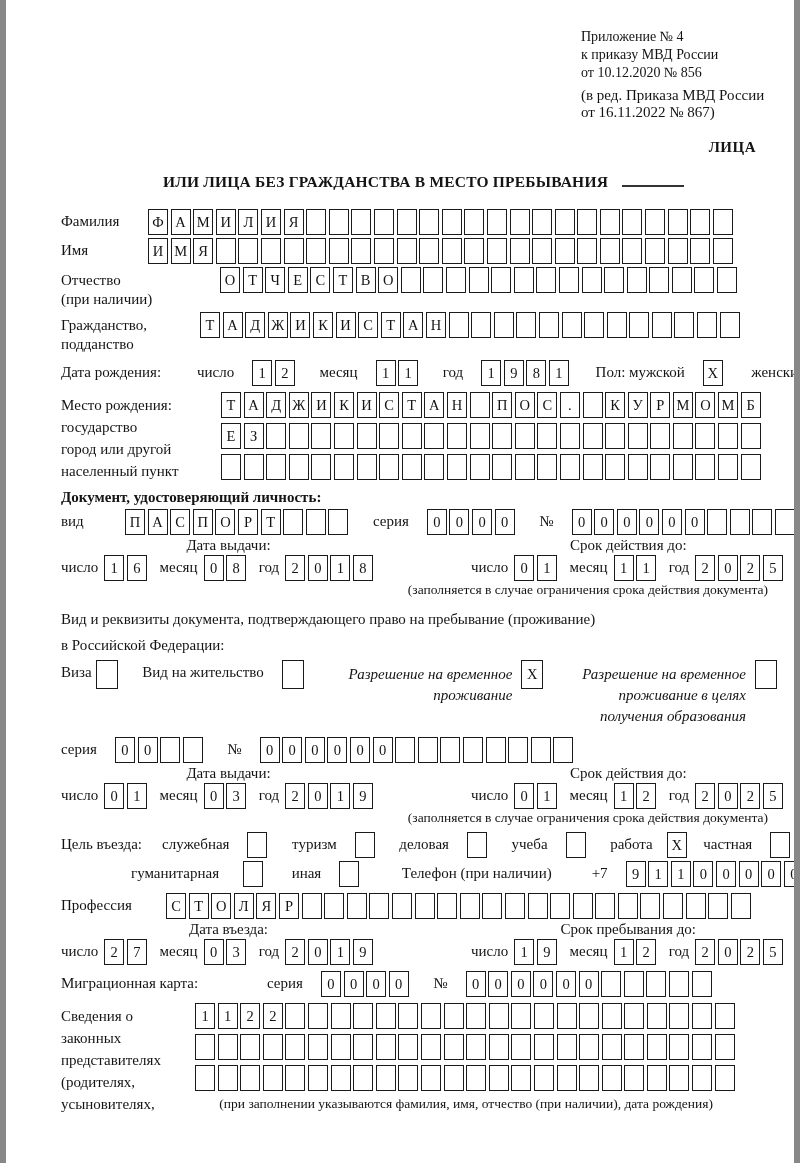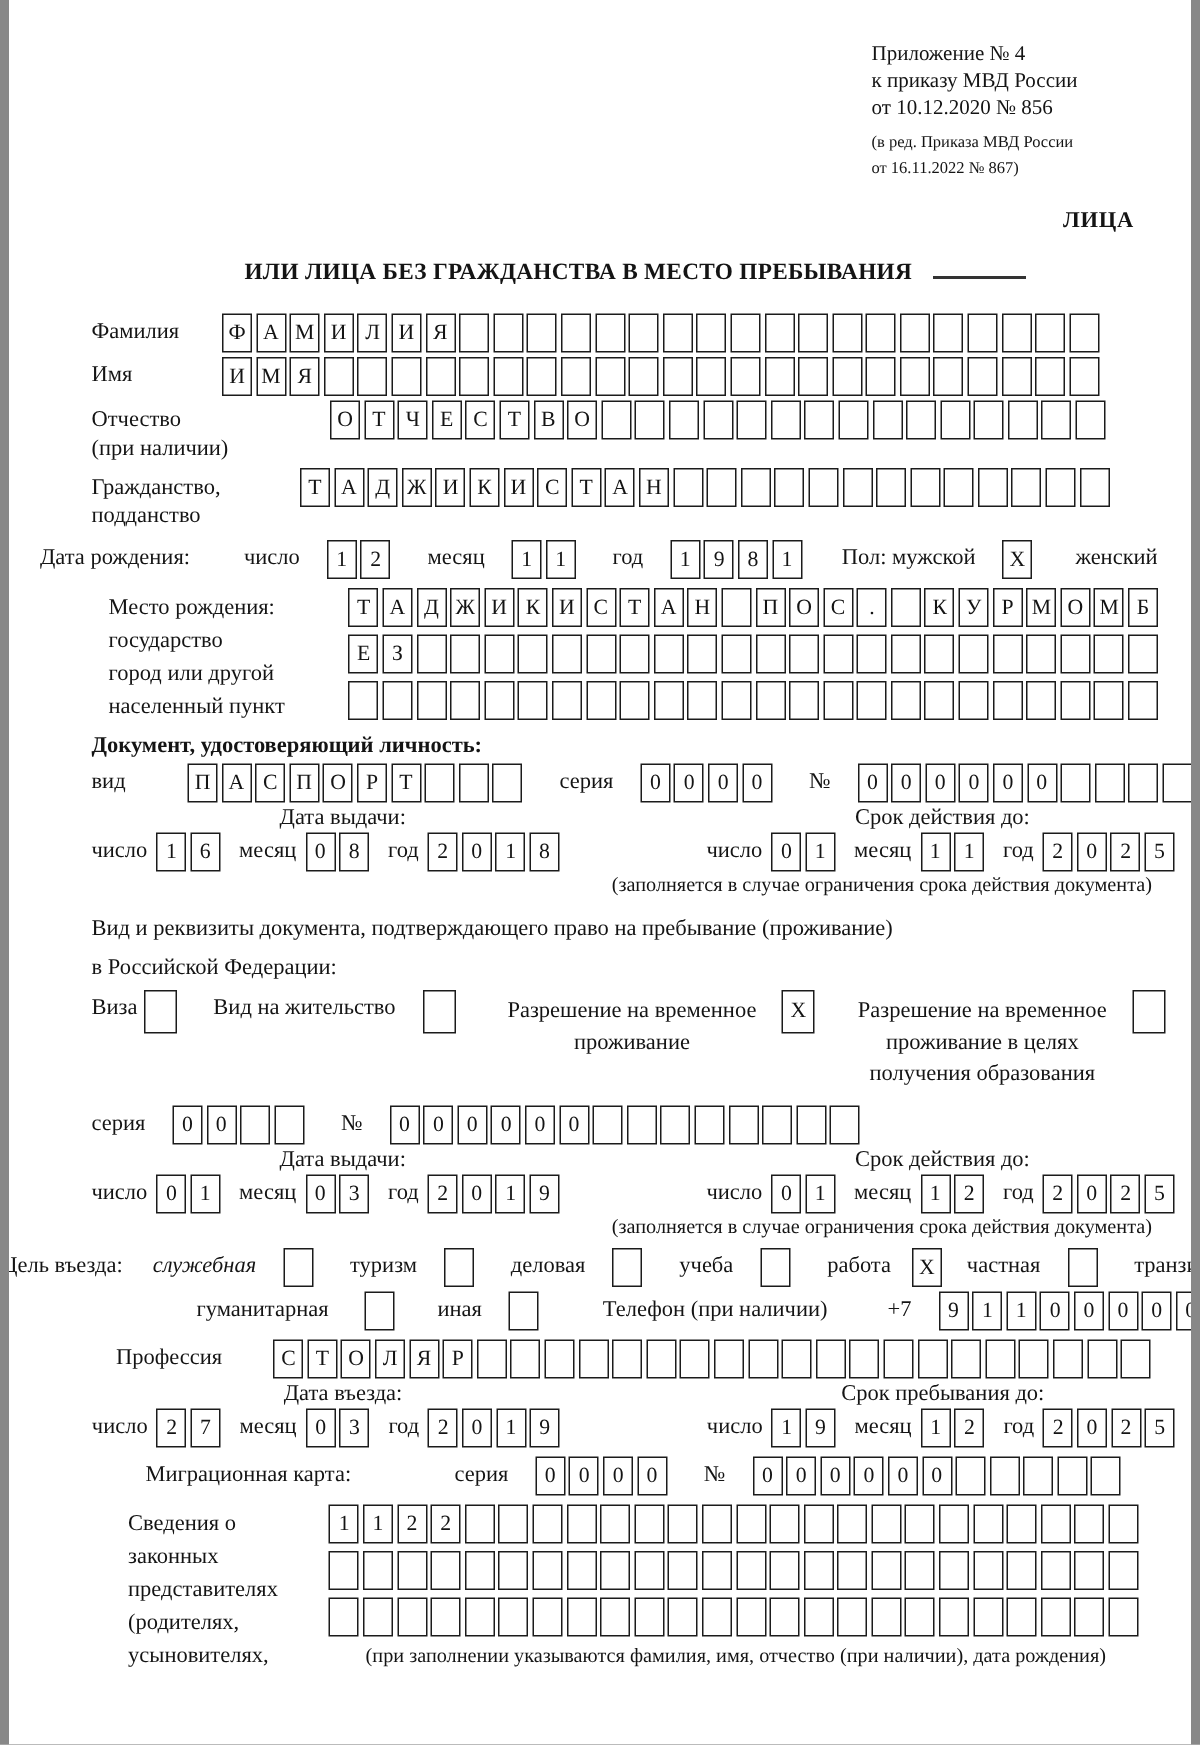--- a/index.html
+++ b/index.html
@@ -2,51 +2,51 @@
 <html><head>
 <meta charset="utf-8">
 <style>
   html,body{margin:0;padding:0;background:#888;}
   .page{
     width:788px;height:1163px;margin:0 auto;background:#fff;color:#141414;
     font-family:"Liberation Serif","DejaVu Serif",serif;font-size:15px;
     box-sizing:border-box;padding:28px 8px 10px 55px;overflow:hidden;position:relative;
   }
   .hdr{margin-left:auto;width:205px;font-size:14px;line-height:18px;}
-  .hdr .rev{margin-top:5px;font-size:11px;line-height:17px;}
+  .hdr .rev{margin-top:5px;font-size:15px;line-height:17px;}
   .forma{font-weight:bold;text-align:right;padding-right:30px;margin-top:18px;font-size:15px;letter-spacing:.5px;}
   .title{text-align:center;font-weight:bold;font-size:15.5px;line-height:23px;margin-top:14px;letter-spacing:.2px;}
   .blank{display:inline-block;width:62px;border-bottom:2px solid #333;margin-left:14px;height:14px;}
   .sec{font-weight:bold;font-size:15px;margin-top:20px;letter-spacing:.2px;}
 
   .row{display:flex;align-items:flex-start;margin-top:3px;gap:12px;}
   .lab{flex:none;padding-top:4px;}
   .lab2{line-height:19px;padding-top:4px;flex:none;}
   .w75{width:75px;}.w147{width:147px;}.w127{width:127px;}.w148{width:148px;}
   .cells{display:inline-flex;flex:none;}
   .cell{
     flex:none;display:inline-flex;align-items:center;justify-content:center;
     width:18px;height:24px;border:1.7px solid #1b1b1b;margin-right:2.6px;
     font-size:14.5px;background:#fff;box-sizing:content-box;
   }
   .cbx .cell{width:20px;height:27px;}
   .il{flex:none;padding-top:4px;margin:0 6px 0 10px;}
   .il-first{margin-left:0;}
-  .mt16{margin-top:16px;}.mt10{margin-top:10px;}.mt6{margin-top:6px;justify-content:center;}
+  .mt16{margin-top:16px;}.mt10{margin-top:10px;}.mt6{margin-top:6px;}
   .center-b{text-align:left;font-weight:bold;margin-top:4px;}
   .dates{display:flex;margin-top:2px;}
   .dgroup{flex:none;}
   .dheading{text-align:center;margin-bottom:1px;}
   .dcells{display:flex;align-items:flex-start;}
   .note{font-size:13.5px;text-align:right;padding-right:18px;margin-top:1px;}
   .resline{margin-top:8px;line-height:26px;}
   .opts{display:flex;align-items:flex-start;margin-top:2px;}
   .opt{display:flex;align-items:flex-start;}
   .opt .olabel{padding-top:4px;}
-  .opt .pre{white-space:pre-line;text-align:center;line-height:21px;padding-top:4px;}
+  .opt .pre{white-space:pre-line;text-align:right;line-height:21px;padding-top:4px;font-style:italic;}
   .opt .cells{margin-left:9px;}
   .purpose2{margin-left:70px;}
   .mlcol{line-height:22px;flex:none;padding-top:2px;}
   .stackrows .row{margin-top:0;margin-bottom:5px;}
   .repnote{font-size:13.5px;text-align:center;padding-left:110px;margin-top:2px;}
 </style>
 </head>
 <body>
 
 <div class="page">
@@ -513,21 +513,21 @@
             <span class="cell">2</span>
             <span class="cell">5</span>
           </span>
       </div>
     </div>
   </div>
   <div class="note">(заполняется в случае ограничения срока действия документа)</div>
 
   <div class="row mt6">
     <span class="il il-first">Цель въезда:</span>
-    <span class="il" style="margin-left:2px;font-style:italic;">служебная</span>
+    <span class="il" style="margin-left:2px;">служебная</span>
     <span class="cells">
         <span class="cell"></span>
       </span>
     <span class="il">туризм</span>
     <span class="cells">
         <span class="cell"></span>
       </span>
     <span class="il">деловая</span>
     <span class="cells">
         <span class="cell"></span>

